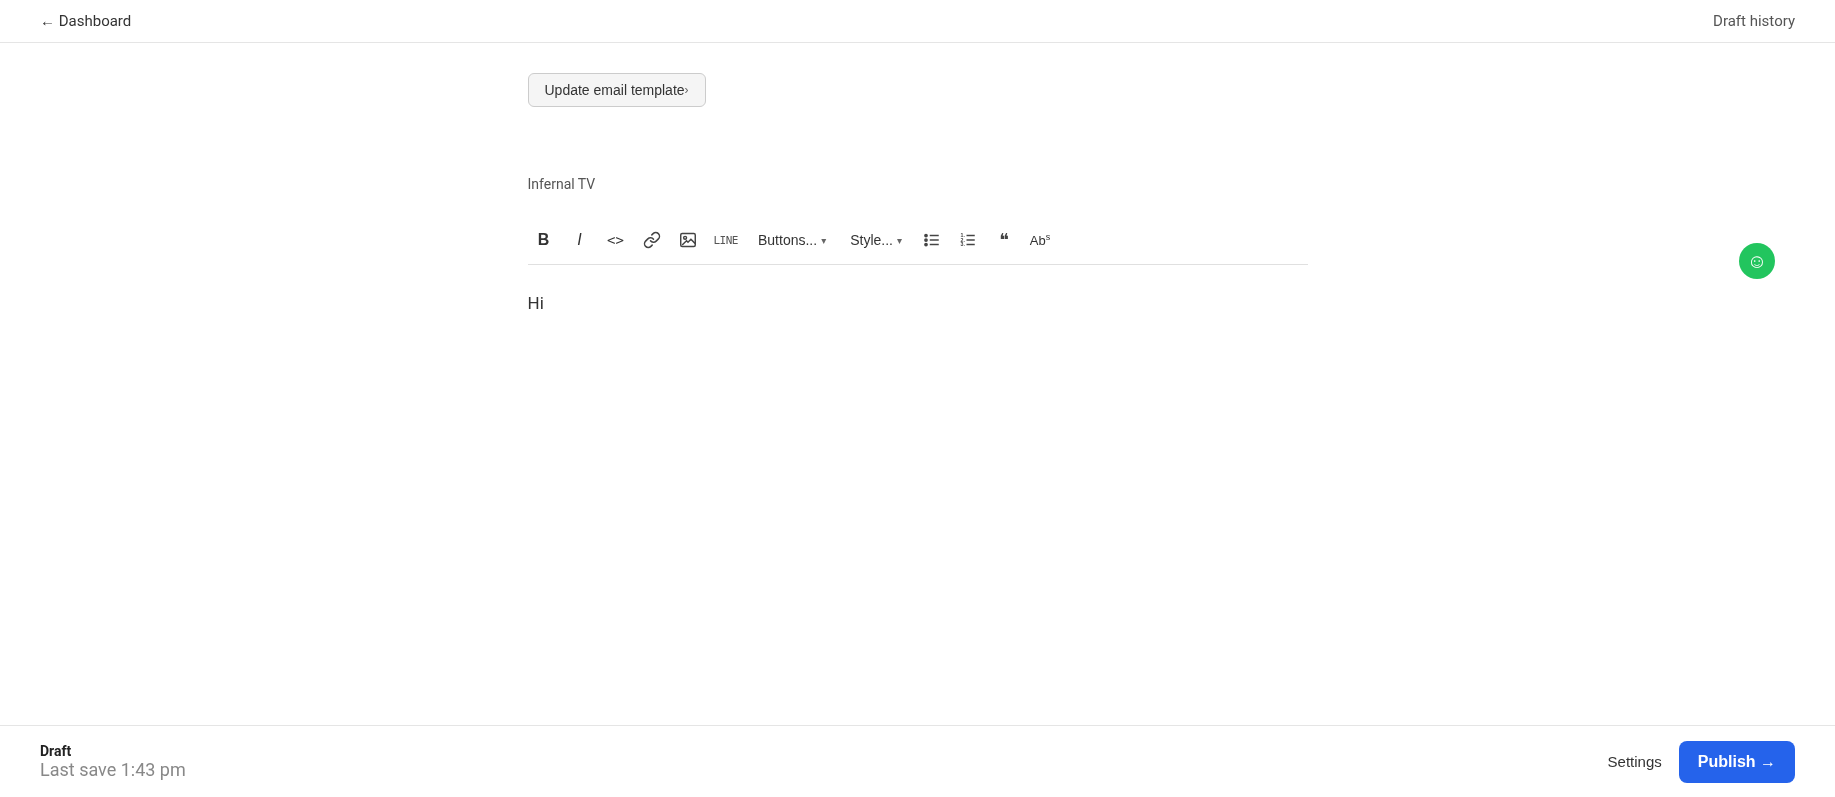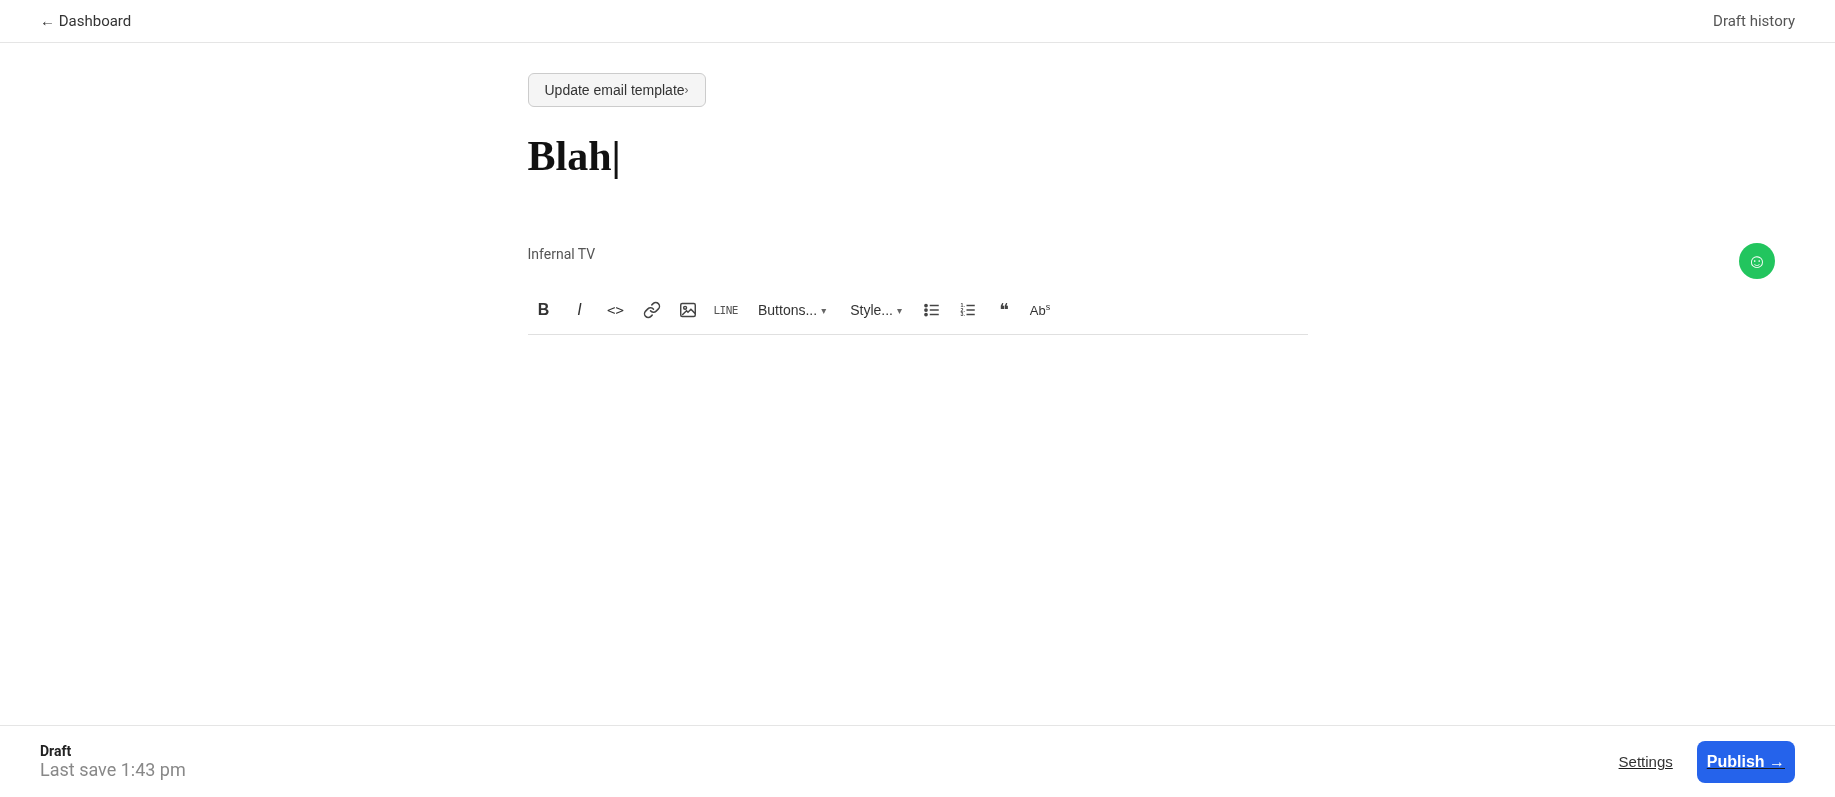--- a/index.html
+++ b/index.html
@@ -228,38 +228,37 @@
     }
 
     .last-save {
       font-size: 18px;
       color: #888;
     }
 
     .bottom-right {
       display: flex;
       align-items: center;
-      gap: 24px;
-      text-decoration: underline;
+      gap: 17px;
     }
 
     .settings-btn {
       font-size: 15px;
       color: #333;
       background: transparent;
       border: none;
       cursor: pointer;
       font-weight: 500;
     }
 
     .publish-btn {
       display: inline-flex;
       align-items: center;
       gap: 8px;
-      padding: 12px 10px;
+      padding: 12px 19px;
       background: #2563eb;
       color: white;
       font-size: 16px;
       font-weight: 600;
       border: none;
       border-radius: 8px;
       cursor: pointer;
     }
   </style>
 </head>
@@ -275,21 +274,20 @@
 <div class="main-content">
   <div class="content-wrapper">
 
     
     <button class="update-template-btn">
       <span>Update email template</span>
       <span class="chevron">›</span>
     </button>
 
     
-    <div class="post-title" contenteditable="true" style="">Blah</div>
 
     
     <div class="post-subtitle" contenteditable="true" placeholder="Enter subtitle..." style=""></div>
 
     
     <div class="post-author">Infernal TV</div>
 
     
     <div class="toolbar">
       <button class="toolbar-btn bold">B</button>
@@ -341,20 +339,21 @@
       </button>
       <button class="toolbar-btn" style="font-size:18px; color:#444;">
         <span>❝</span>
       </button>
       <button class="toolbar-btn" style="font-size:13px; font-weight:500;">
         <span>Ab<sup style="font-size:9px;">s</sup></span>
       </button>
     </div>
 
     
+    <div class="post-body" contenteditable="true" style="">Hi</div>
   </div>
 
   <div class="smiley-indicator" style="background: rgb(34, 197, 94);">
     <span>☺</span>
   </div>
 </div>
 
 <div class="bottom-bar">
   <div class="draft-info">
     <span class="draft-label">Draft</span>

